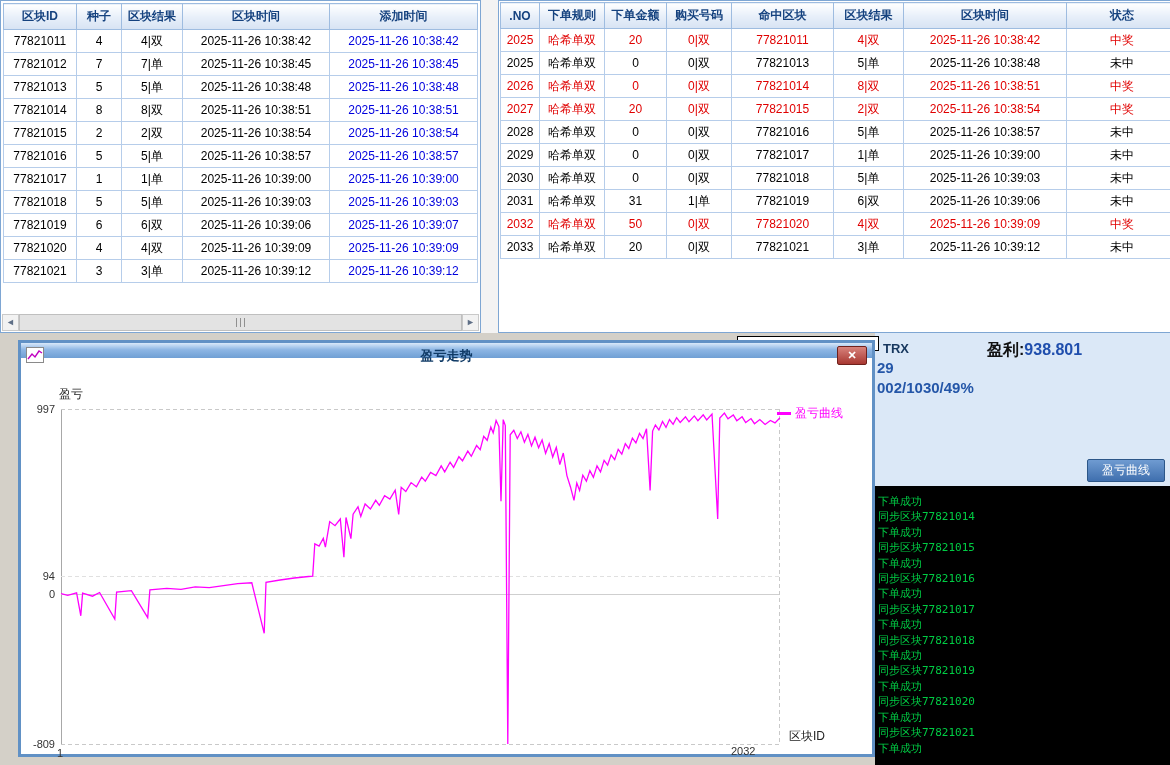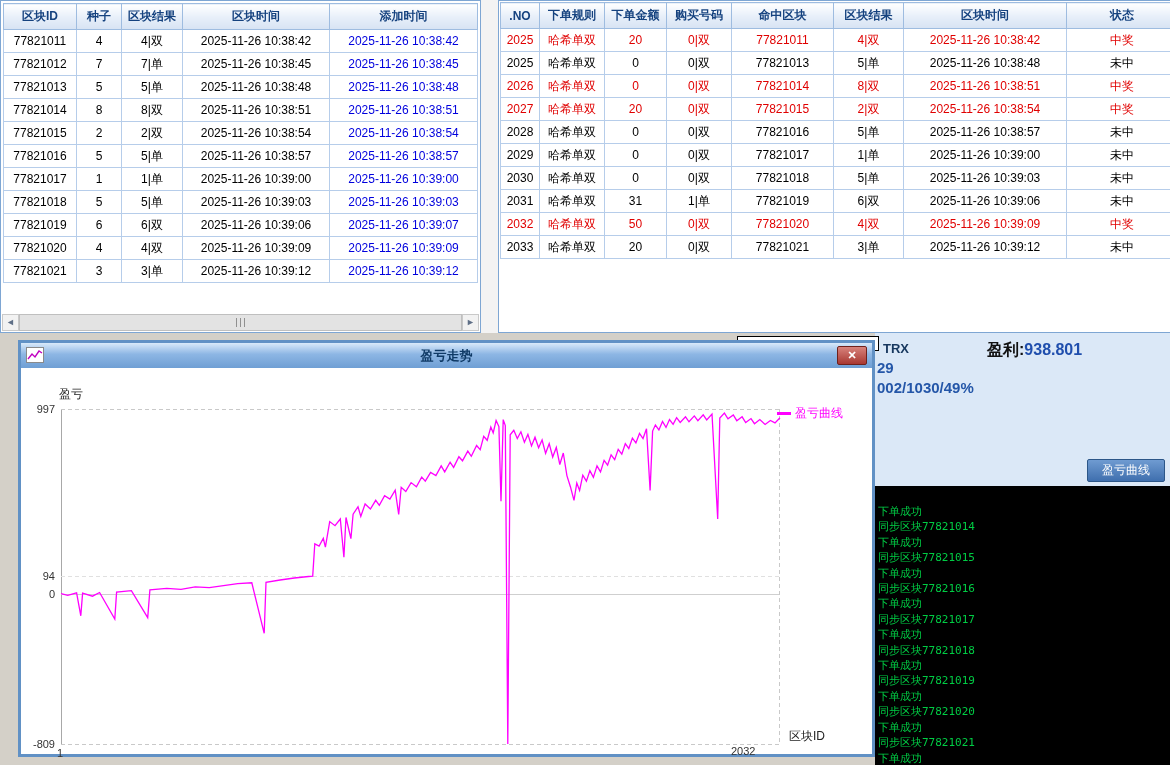--- a/index.html
+++ b/index.html
@@ -27,21 +27,21 @@
   .hs-track{flex:1;position:relative;background:#ececec}
   .hs-thumb{position:absolute;left:0;top:0;height:17px;width:443px;background:#e3e3e3;border:1px solid #bfbfbf;
             display:flex;align-items:center;justify-content:center;gap:3px}
   .grip{width:1px;height:9px;background:#909090}
 
   
   .obscured-box{position:absolute;left:737px;top:336px;width:142px;height:15px;background:#fff;border:1px solid #000;z-index:3}
 
   
   .dialog{position:absolute;left:18px;top:340px;width:857px;height:417px;background:#fff;border:3px solid #6191c5;z-index:5}
-  .titlebar{position:absolute;left:0;top:0;width:100%;height:25px;
+  .titlebar{position:absolute;left:0;top:0;width:100%;height:15px;
             background:linear-gradient(#d9e9fa,#8db6e4 45%,#6f9fd4)}
   .title{position:absolute;left:0;top:4px;width:100%;text-align:center;color:#0f3a66;font-weight:bold;font-size:13px}
   .dlg-icon{position:absolute;left:5px;top:4px;width:18px;height:16px;background:#fff;border:1px solid #8a8a8a;z-index:2}
   .close-btn{position:absolute;right:5px;top:3px;width:30px;height:19px;z-index:2;
              background:linear-gradient(#d8837c,#a83832);border:1px solid #6f211c;border-radius:2px;
              color:#fff;font-size:11px;font-weight:bold;text-align:center;line-height:17px;cursor:pointer}
 
   .chart-ylabel{position:absolute;left:38px;top:43px;font-size:12px;color:#222}
   .chart-svg{position:absolute;left:40px;top:66px}
   .ytick{position:absolute;width:32px;text-align:right;font-size:11px;color:#333;left:2px}
@@ -57,21 +57,21 @@
   .trx{position:absolute;left:8px;top:8px;font-size:13px;font-weight:bold;color:#17375e}
   .profit{position:absolute;left:112px;top:7px;font-size:16px;font-weight:bold}
   .profit .lbl{color:#111}
   .profit .val{color:#1f4ead}
   .stat1{position:absolute;left:2px;top:26px;font-size:15px;font-weight:bold;color:#2456a8}
   .stat2{position:absolute;left:2px;top:46px;font-size:15px;font-weight:bold;color:#2456a8}
   .curve-btn{position:absolute;left:212px;top:126px;width:78px;height:23px;
              background:linear-gradient(#6f9bd1,#3f6fae);border:1px solid #2c5688;border-radius:2px;
              color:#fff;font-size:12px;text-align:center;line-height:21px;cursor:pointer}
   .console{position:absolute;left:0;top:153px;width:295px;height:279px;background:#000;overflow:hidden;
-           font-family:"DejaVu Sans Mono",monospace;font-size:11px;line-height:15.4px;color:#00cc44;padding:18px 0 0 3px}
+           font-family:"DejaVu Sans Mono",monospace;font-size:11px;line-height:15.4px;color:#00cc44;padding:8px 0 0 3px}
   .console-line{white-space:nowrap}
   .vscroll{position:absolute;right:0px;top:153px;width:9px;height:279px;background:#262626;z-index:3}
   .vs-thumb{position:absolute;left:1px;top:67px;width:7px;height:54px;background:#a9bcd2;border-radius:1px}
 </style>
 </head>
 <body>
 
 <div class="top-area"></div>
 
 <div id="left-wrap" class="table-wrap">

